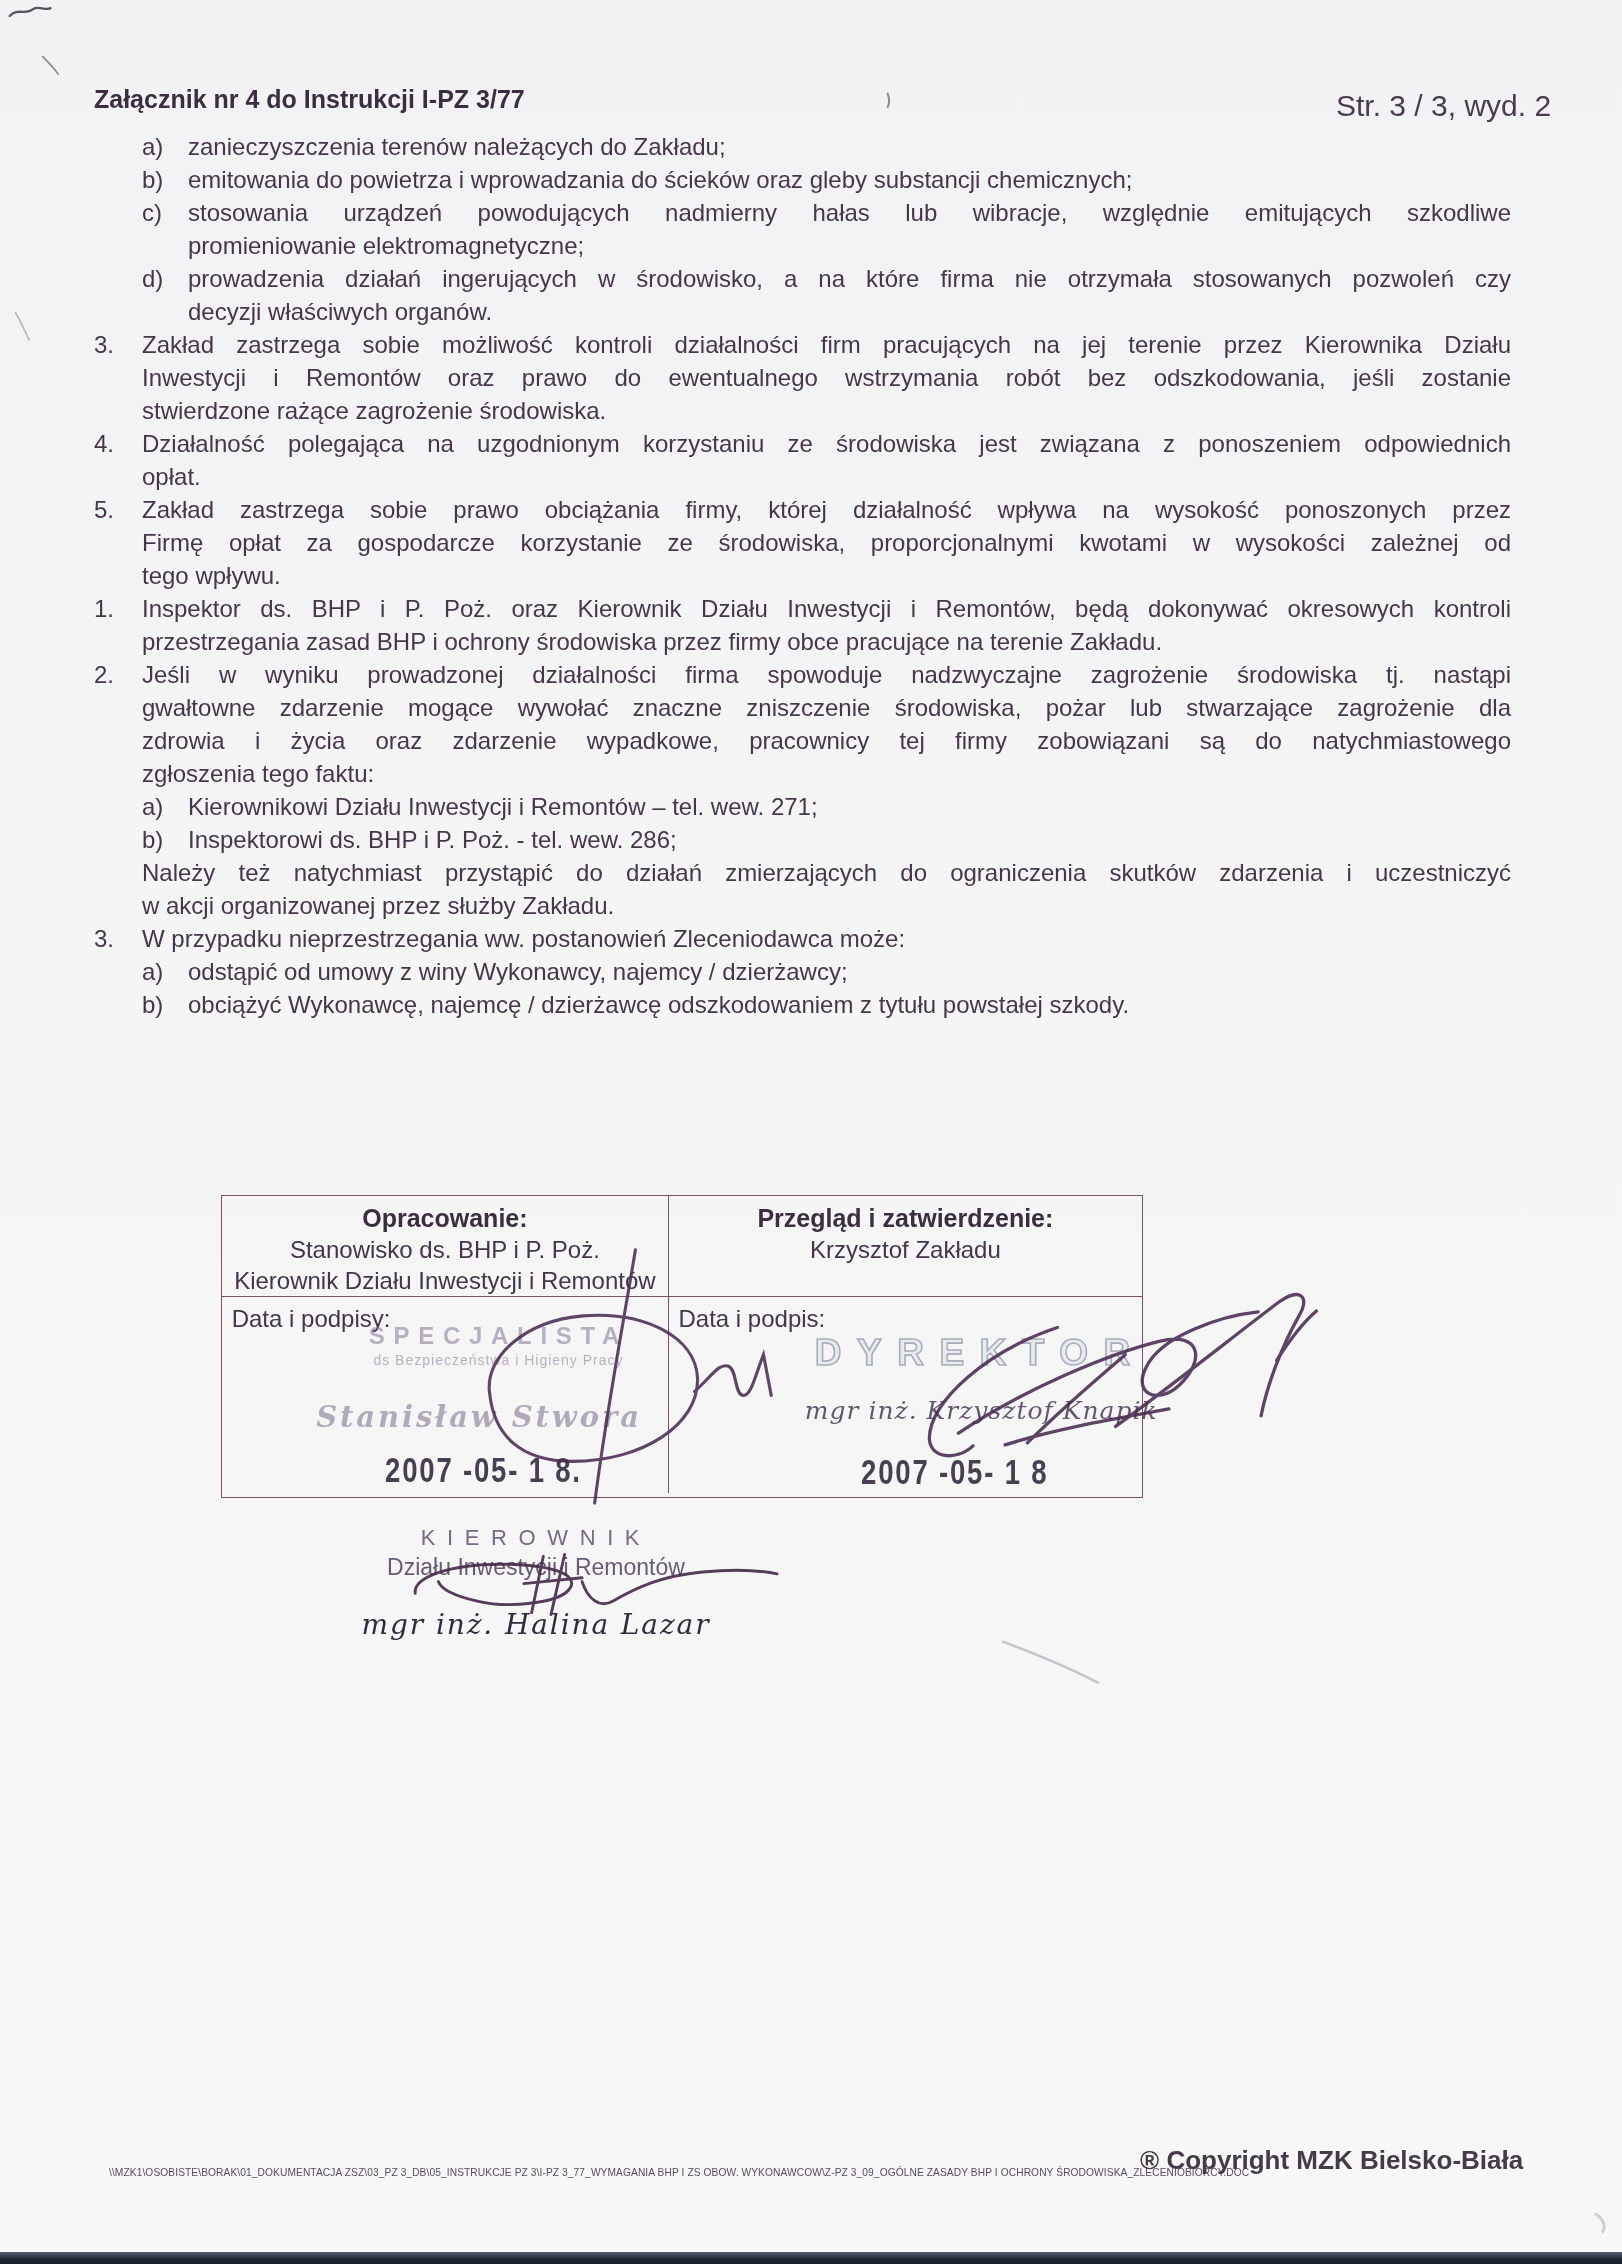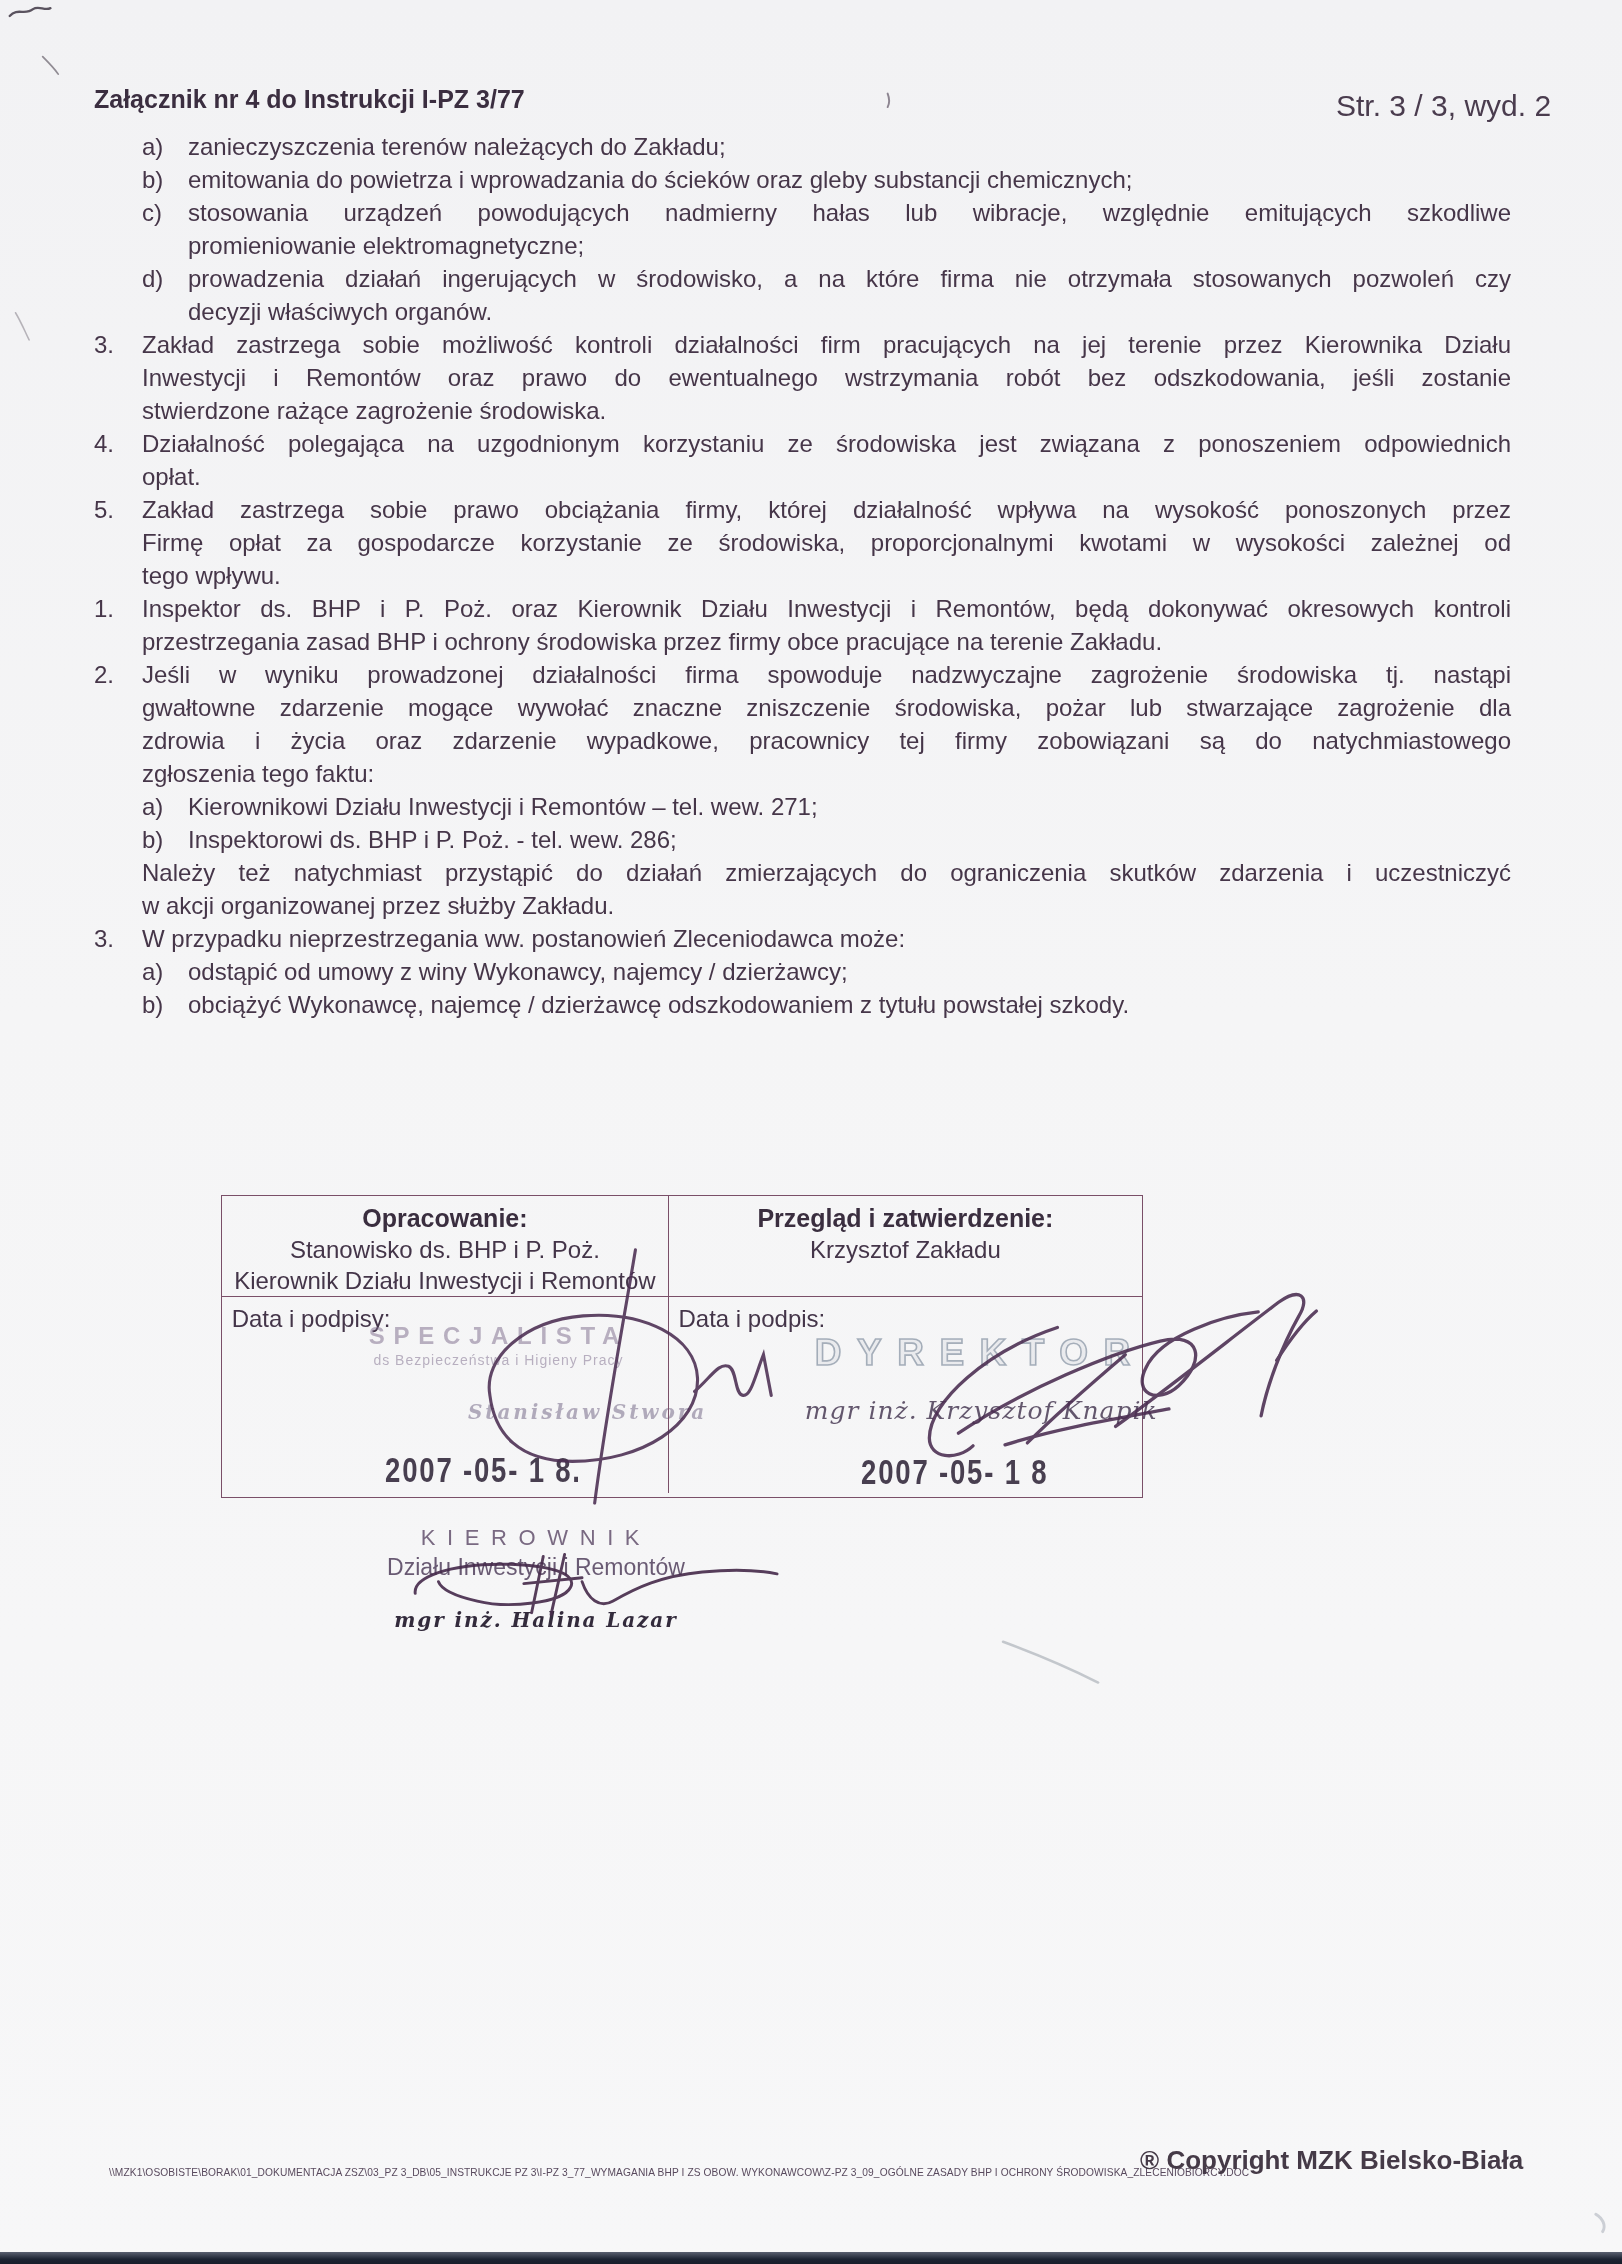--- a/index.html
+++ b/index.html
@@ -32,39 +32,39 @@
   .c1{width:553px;}
   .c2{width:588px;border-left:1.9px solid #7a4f68;}
   .head-center{padding-top:6.8px;text-align:center;line-height:31px;color:#443549;}
   .cell-title{font-weight:bold;font-size:25px;color:#3a2e3f;}
   .cell-label{position:absolute;left:9.7px;top:7.8px;color:#443549;}
   
   .stampL{position:absolute;left:58px;top:25px;width:437px;text-align:center;
     color:#7b6a8a;opacity:.5;filter:blur(0.6px);}
   .stampL .s1{font-size:24px;font-weight:bold;letter-spacing:8.7px;}
   .stampL .s2{font-size:14px;letter-spacing:1px;margin-top:1.9px;}
-  .stampName{position:absolute;left:29px;top:103px;width:456px;text-align:right;
-    font-family:"DejaVu Serif",serif;font-style:italic;font-weight:bold;font-size:20px;
+  .stampName{position:absolute;left:29px;top:103px;width:456px;text-align:center;
+    font-family:"DejaVu Serif",serif;font-style:italic;font-weight:bold;font-size:29px;
     letter-spacing:2.9px;color:#6d6080;opacity:.5;filter:blur(0.6px);}
   .stampDyr{position:absolute;left:146px;top:35px;font-size:37px;font-weight:bold;
     letter-spacing:15.5px;color:rgba(150,160,175,0.12);
     -webkit-text-stroke:1.6px rgba(125,138,155,.65);filter:blur(0.4px);}
   .signerR{position:absolute;left:136px;top:99px;width:378px;text-align:left;
     font-family:"DejaVu Serif",serif;font-style:italic;font-size:25px;letter-spacing:1px;
     color:#4a3c56;opacity:.85;filter:blur(0.3px);}
   .datestamp{font-weight:bold;font-size:29px;letter-spacing:1.9px;color:#3a3042;
     transform:scale(.95,1.22);transform-origin:left top;opacity:.92;white-space:nowrap;}
   .dateL{position:absolute;left:163px;top:153px;}
   .dateR{position:absolute;left:192px;top:155px;}
   
   .kstamp{position:absolute;left:342px;top:1525px;width:388px;text-align:center;}
   .kstamp .k1{font-size:22px;letter-spacing:11.6px;color:rgba(90,70,100,.8);filter:blur(0.3px);}
   .kstamp .k2{font-size:23px;margin-top:2.9px;color:rgba(80,62,92,.85);filter:blur(0.3px);}
   .kstamp .k3{position:absolute;left:0;top:83px;width:100%;
-    font-family:"DejaVu Serif",serif;font-style:italic;font-weight:bold;font-size:20px;
+    font-family:"DejaVu Serif",serif;font-style:italic;font-weight:normal;font-size:28px;
     letter-spacing:1.9px;color:#332b3c;}
   
   .foot-path{position:absolute;left:109px;top:2167px;font-size:10.2px;letter-spacing:0.1px;
     color:#594a5e;white-space:nowrap;}
   .copyright{position:absolute;left:1140px;top:2145px;font-size:26px;font-weight:bold;color:#453a47;}
   .bottom-edge{position:absolute;left:0;right:0;bottom:0;height:12.6px;
     background:linear-gradient(180deg,#5a6070 0%,#1d2433 55%,#161c29 100%);}
   .svg-overlay{position:absolute;left:0;top:0;pointer-events:none;}
 </style>
 </head>

